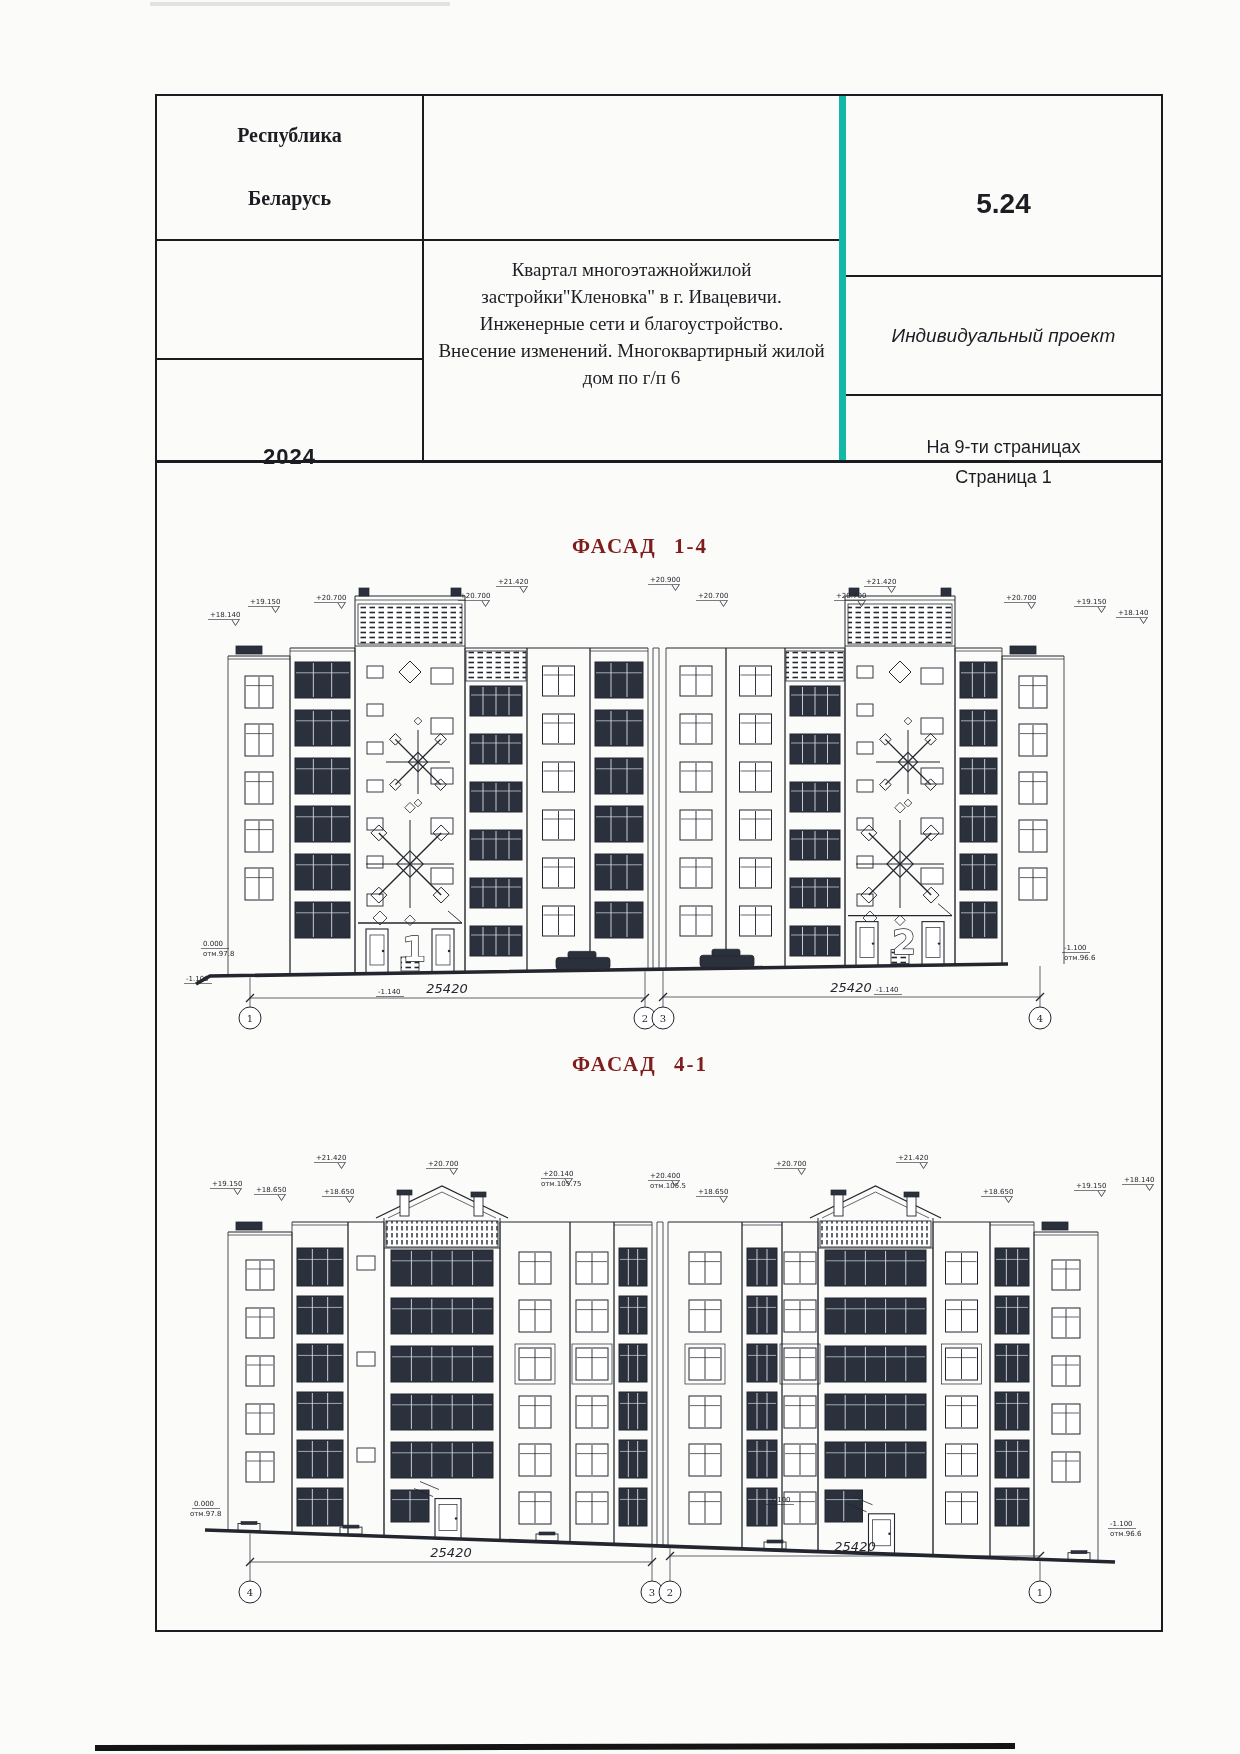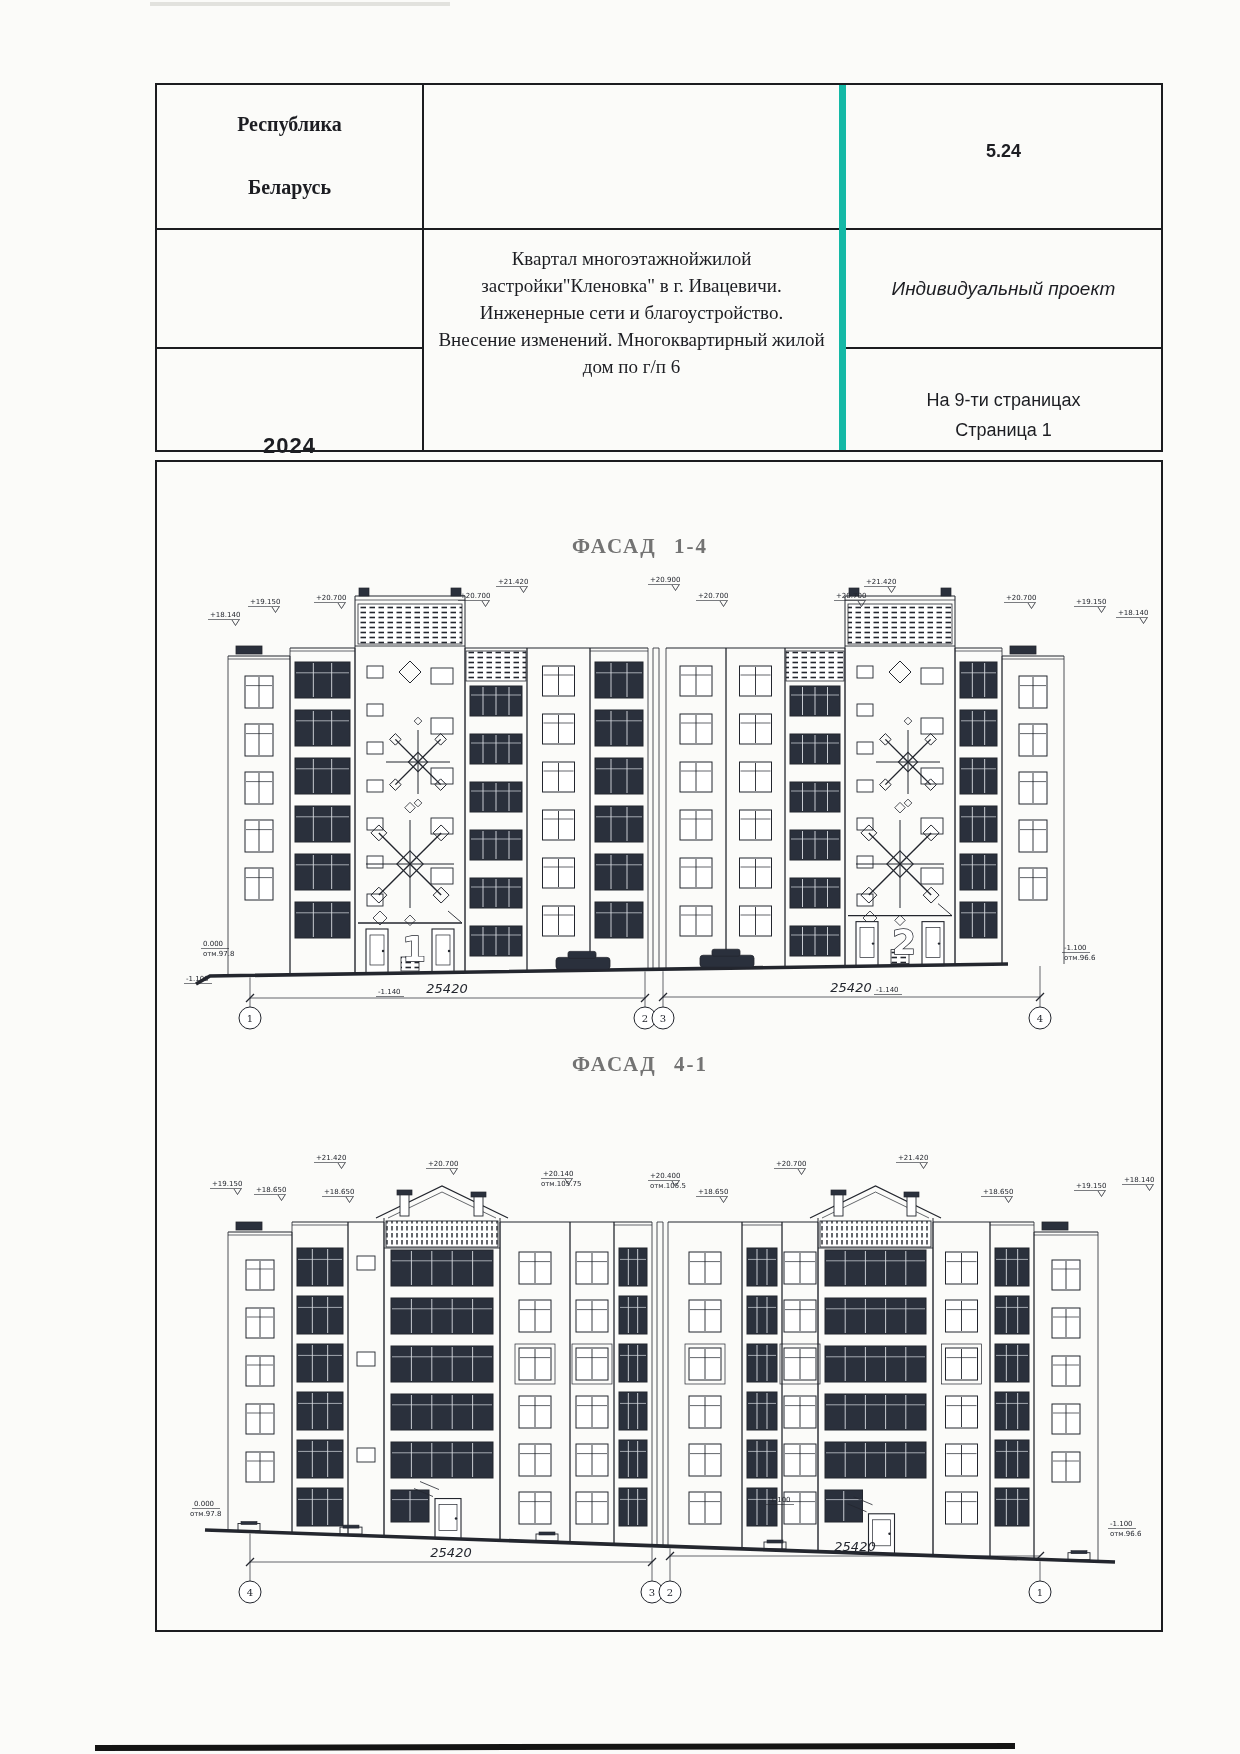--- a/index.html
+++ b/index.html
@@ -1,40 +1,40 @@
 <!DOCTYPE html>
 <html><head>
 <meta charset="utf-8">
 <style>
   html,body{margin:0;padding:0;background:#e8e8e8;}
   .page{position:relative;width:1240px;height:1754px;background:#fbfbf9;overflow:hidden;
         font-family:"Liberation Sans",sans-serif;color:#1c1d22;}
   
-  .tb{position:absolute;left:155px;top:83px;width:1008px;height:369px;
+  .tb{position:absolute;left:155px;top:94px;width:1008px;height:369px;
       border:2px solid #1b1c20;box-sizing:border-box;display:flex;}
   .col{height:100%;box-sizing:border-box;}
   .c1{width:267px;border-right:2px solid #1b1c20;}
   .c2{width:422px;border-right:7px solid #14b8a6;}
   .c3{flex:1;}
   .cell{box-sizing:border-box;text-align:center;}
   .rowline{border-bottom:2px solid #1b1c20;}
   .h1{height:145px;} .h2{height:119px;}
   .rb-lines{padding-top:28px;font-family:"Liberation Serif",serif;font-weight:bold;font-size:20px;}
   .rb-lines div{margin-bottom:40px;}
   .year{padding-top:84px;font-weight:bold;font-size:22px;letter-spacing:1px;}
   .desc{padding-top:15px;font-family:"Liberation Serif",serif;font-size:19px;line-height:27px;}
-  .code{padding-top:56px;font-weight:bold;font-size:18px;}
+  .code{padding-top:56px;font-weight:bold;font-size:28px;margin-top:36px;}
   .proj{padding-top:48px;font-size:19px;font-style:italic;}
   .pages{padding-top:36px;font-size:18px;line-height:30px;}
   
   .frame{position:absolute;left:155px;top:460px;width:1008px;height:1172px;
          border:2px solid #1b1c20;box-sizing:border-box;}
   .dtitle{position:absolute;left:470px;width:340px;text-align:center;
           font-family:"Liberation Serif",serif;font-weight:bold;font-size:21px;
-          letter-spacing:2px;word-spacing:10px;color:#737373;}
+          letter-spacing:2px;word-spacing:10px;color:#7f1d1d;}
   .t1{top:534px;} .t2{top:1020px;margin-top:32px;}
   
   svg.dwg{position:absolute;left:0;top:0;pointer-events:none;}
   svg text{font-family:"DejaVu Sans",sans-serif;fill:#23262e;}
   .dim{font-style:italic;font-size:13px;}
   .ann{font-size:7px;}
   .bub{font-size:10px;font-family:"DejaVu Serif",serif;}
   .bignum{font-size:34px;font-weight:bold;fill:#ffffff;stroke:#23262e;stroke-width:1.4;
           paint-order:stroke;}
   

